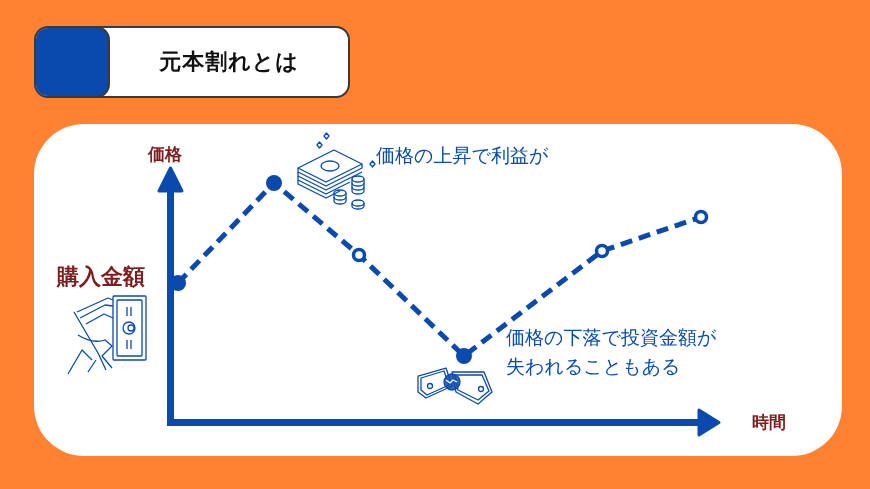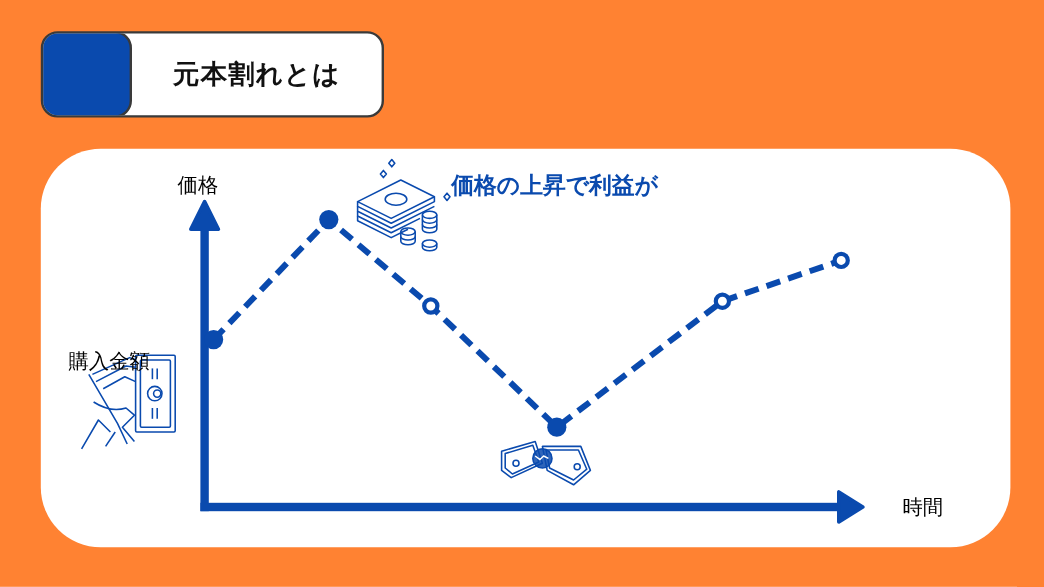--- a/index.html
+++ b/index.html
@@ -1,30 +1,30 @@
 <!DOCTYPE html>
 <html><head>
 <meta charset="utf-8">
 <style>
   html, body { margin:0; padding:0; }
   body { width:870px; height:489px; background:#FF8232; position:relative; overflow:hidden;
          font-family:"DejaVu Sans", "Liberation Sans", sans-serif; }
-  .header { position:absolute; left:34px; top:26px; width:286px; height:72px;
+  .header { position:absolute; left:34px; top:26px; width:316px; height:72px;
             background:#fff; border:2px solid #3a3a3a; border-radius:14px; overflow:hidden; box-sizing:border-box; }
   .header .accent { position:absolute; left:-2px; top:-2px; width:76px; height:72px; background:#0A4AAE;
             border:2px solid #3a3a3a; border-radius:14px; box-sizing:border-box; }
   .header .title { position:absolute; left:74px; right:0; top:0; bottom:0; display:flex; align-items:center; justify-content:center;
             font-weight:bold; font-size:22px; color:#111; letter-spacing:1px; }
   .card { position:absolute; left:34px; top:124px; width:808px; height:332px; background:#fff; border-radius:50px; }
   svg.chart { position:absolute; left:0; top:0; }
-  .lbl { position:absolute; color:#000000; font-weight:normal; white-space:nowrap; }
+  .lbl { position:absolute; color:#7f1d1d; font-weight:bold; white-space:nowrap; }
   .lbl-y { left:148px; top:143px; font-size:17px; }
-  .lbl-buy { left:57px; top:262px; font-size:17px;margin-top:28px; }
+  .lbl-buy { left:57px; top:262px; font-size:22px; }
   .lbl-x { left:740px; top:411px; font-size:17px;margin-left:12px; }
-  .note { position:absolute; color:#0A4AAE; font-weight:bold; font-size:19px; line-height:29px; white-space:nowrap; }
+  .note { position:absolute; color:#0A4AAE; font-weight:normal; font-size:19px; line-height:29px; white-space:nowrap; }
   .note-up { left:376px; top:141px; }
   .note-down { left:506px; top:323px; }
 </style>
 </head>
 <body>
 
 <div class="header">
   <div class="accent"></div>
   <div class="title">元本割れとは</div>
 </div>
@@ -103,13 +103,15 @@
 
 <div class="lbl lbl-y">価格</div>
 <div class="lbl lbl-buy">購入金額</div>
 <div class="lbl lbl-x">時間</div>
 
 <div class="note note-up">
   <div>価格の上昇で利益が</div>
 </div>
 
 <div class="note note-down">
+  <div>価格の下落で投資金額が</div>
+  <div>失われることもある</div>
 </div>
 
 </body></html>

